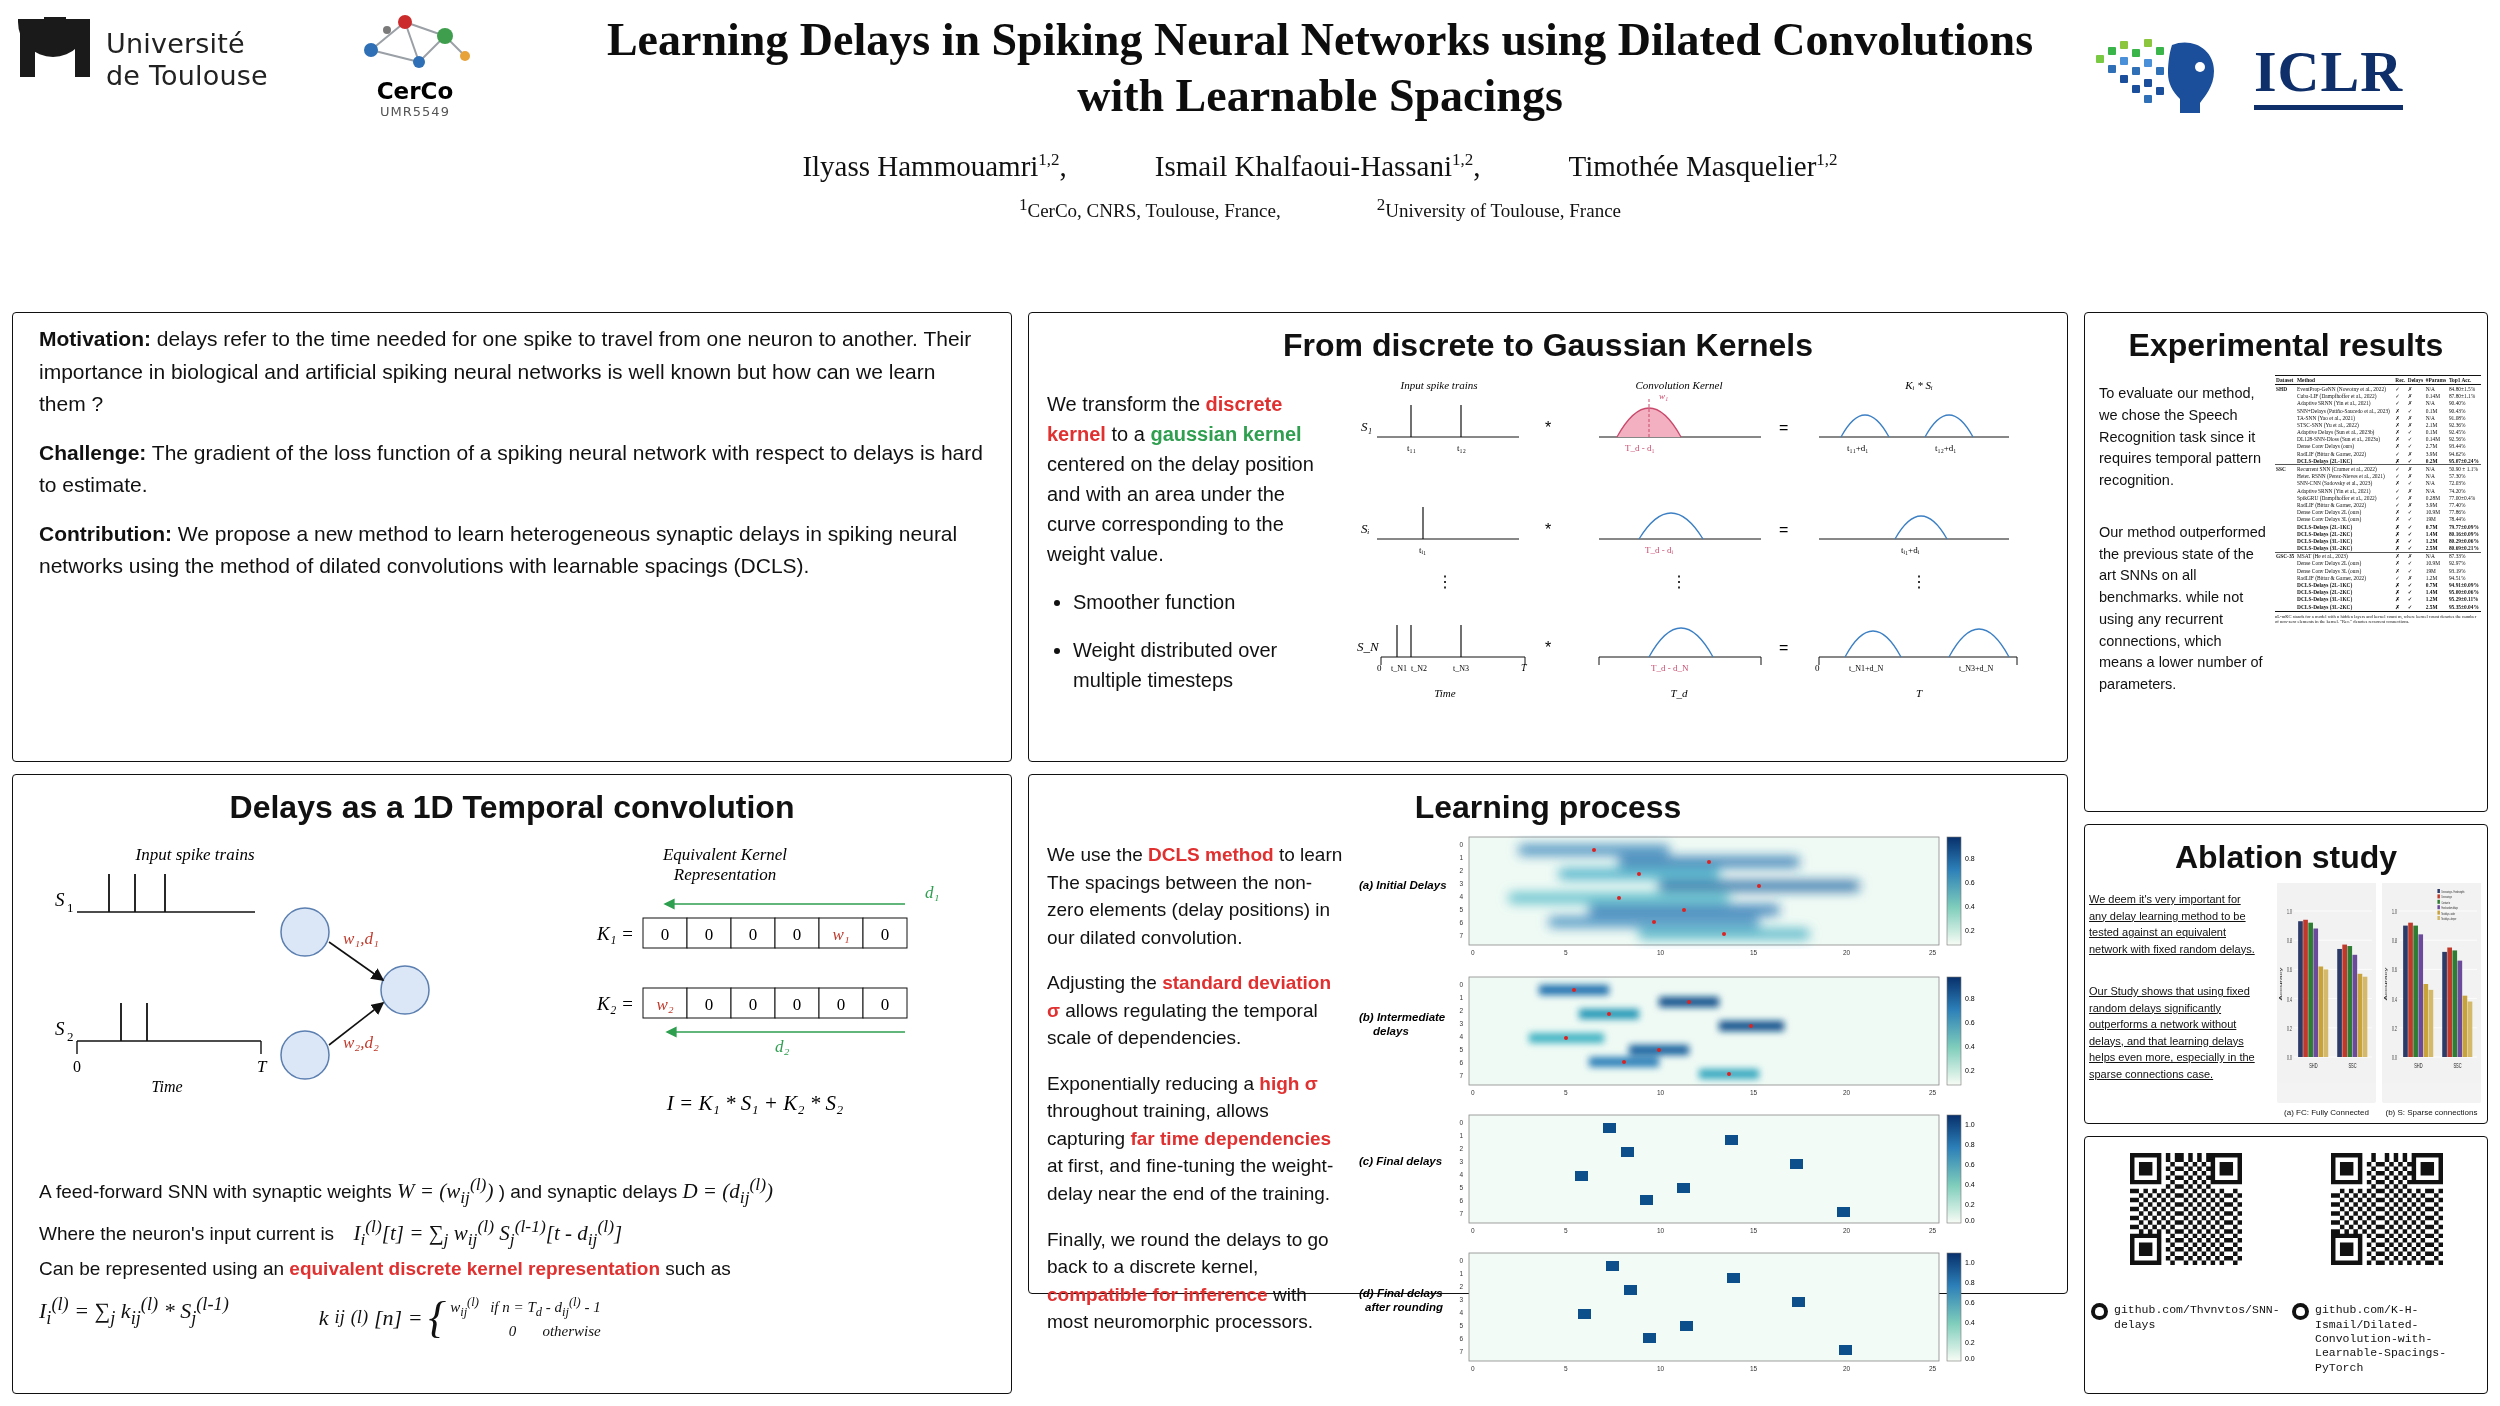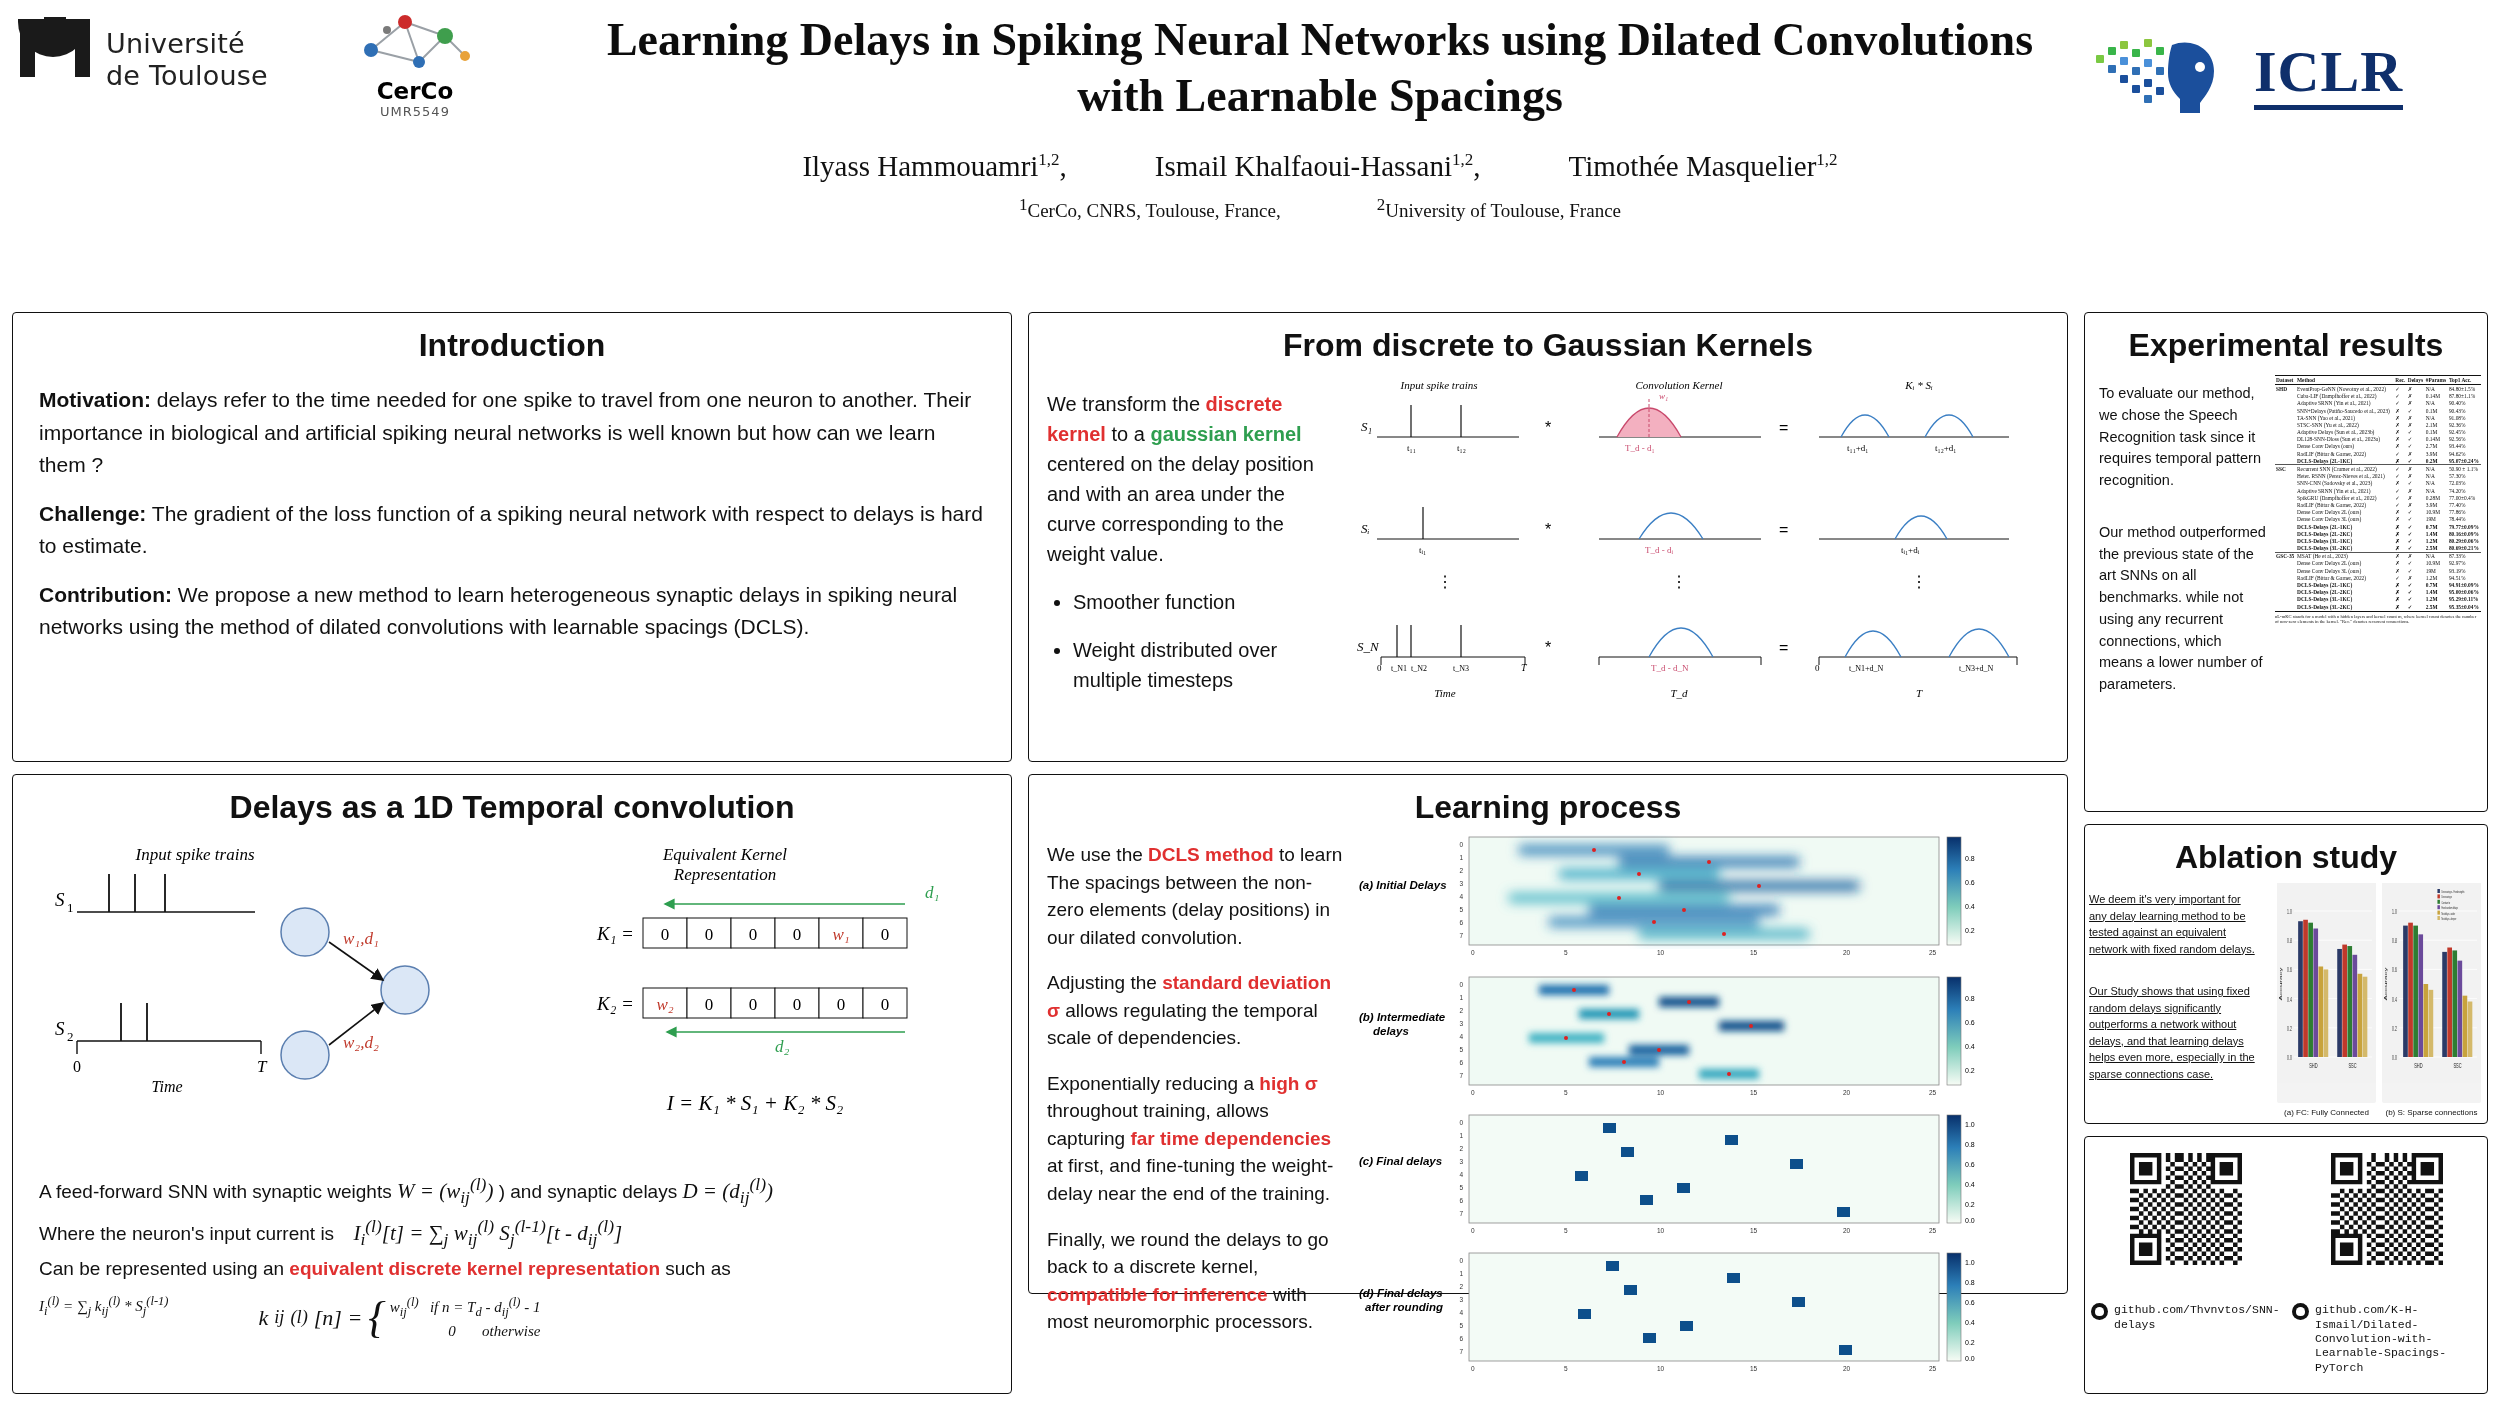--- a/index.html
+++ b/index.html
@@ -188,21 +188,20 @@
           </g>
           <path d="M84 12 C104 4 126 16 126 38 C126 54 116 64 112 70 L112 80 L92 80 L92 66 C84 58 80 50 80 40 C80 28 82 18 84 12 Z" fill="#1b4f9c"></path>
           <circle cx="112" cy="34" r="5" fill="#ffffff"></circle>
         </svg>
       </div>
       <div class="iclr-text">ICLR</div>
     </div>
   </div>
 
   <div class="panel" id="intro">
-    <h2>Introduction</h2>
     <div class="body-text">
       <p>
         <b>Motivation:</b><span> delays refer to the time needed for one spike to travel from one neuron to another. Their importance in biological and artificial spiking neural networks is well known but how can we learn them ?</span>
       </p>
       <p>
         <b>Challenge:</b><span> The gradient of the loss function of a spiking neural network with respect to delays is hard to estimate.</span>
       </p>
       <p>
         <b>Contribution:</b><span> We propose a new method to learn heterogeneous synaptic delays in spiking neural networks using the method of dilated convolutions with learnable spacings (DCLS).</span>
       </p>
@@ -306,21 +305,21 @@
     <div class="eqrow">
       <span style="font-family:'Liberation Sans',sans-serif;font-size:19px">Where the neuron's input current is</span>
       <span class="mathi" style="margin-left:14px">I<sub>i</sub><sup>(l)</sup>[t] = ∑<sub>j</sub> w<sub>ij</sub><sup>(l)</sup> S<sub>j</sub><sup>(l-1)</sup>[t - d<sub>ij</sub><sup>(l)</sup>]</span>
     </div>
 
     <div class="eqrow" style="font-family:'Liberation Sans',sans-serif;font-size:19px">
       <span>Can be represented using an </span><span class="red">equivalent discrete kernel representation</span><span> such as</span>
     </div>
 
     <div class="eqrow" style="display:flex; gap:90px; padding-top:10px;">
-      <span class="mathi" style="font-size:15px">I<sub>i</sub><sup>(l)</sup> = ∑<sub>j</sub> k<sub>ij</sub><sup>(l)</sup> * S<sub>j</sub><sup>(l-1)</sup></span>
+      <span class="mathi" style="font-size:22px">I<sub>i</sub><sup>(l)</sup> = ∑<sub>j</sub> k<sub>ij</sub><sup>(l)</sup> * S<sub>j</sub><sup>(l-1)</sup></span>
       <span class="mathi" style="font-size:22px; display:inline-flex; align-items:center; gap:6px;">
         k<sub>ij</sub><sup>(l)</sup>[n] =
         <span style="display:inline-flex; align-items:center;">
           <span style="font-size:44px; line-height:0.8;">{</span>
           <span style="display:inline-flex; flex-direction:column; font-size:15px; line-height:1.35; margin-left:4px;text-align:right;">
             <span>w<sub>ij</sub><sup>(l)</sup> &nbsp;&nbsp;if n = T<sub>d</sub> - d<sub>ij</sub><sup>(l)</sup> - 1</span>
             <span>0 &nbsp;&nbsp;&nbsp;&nbsp;&nbsp;&nbsp;otherwise</span>
           </span>
         </span>
       </span>

